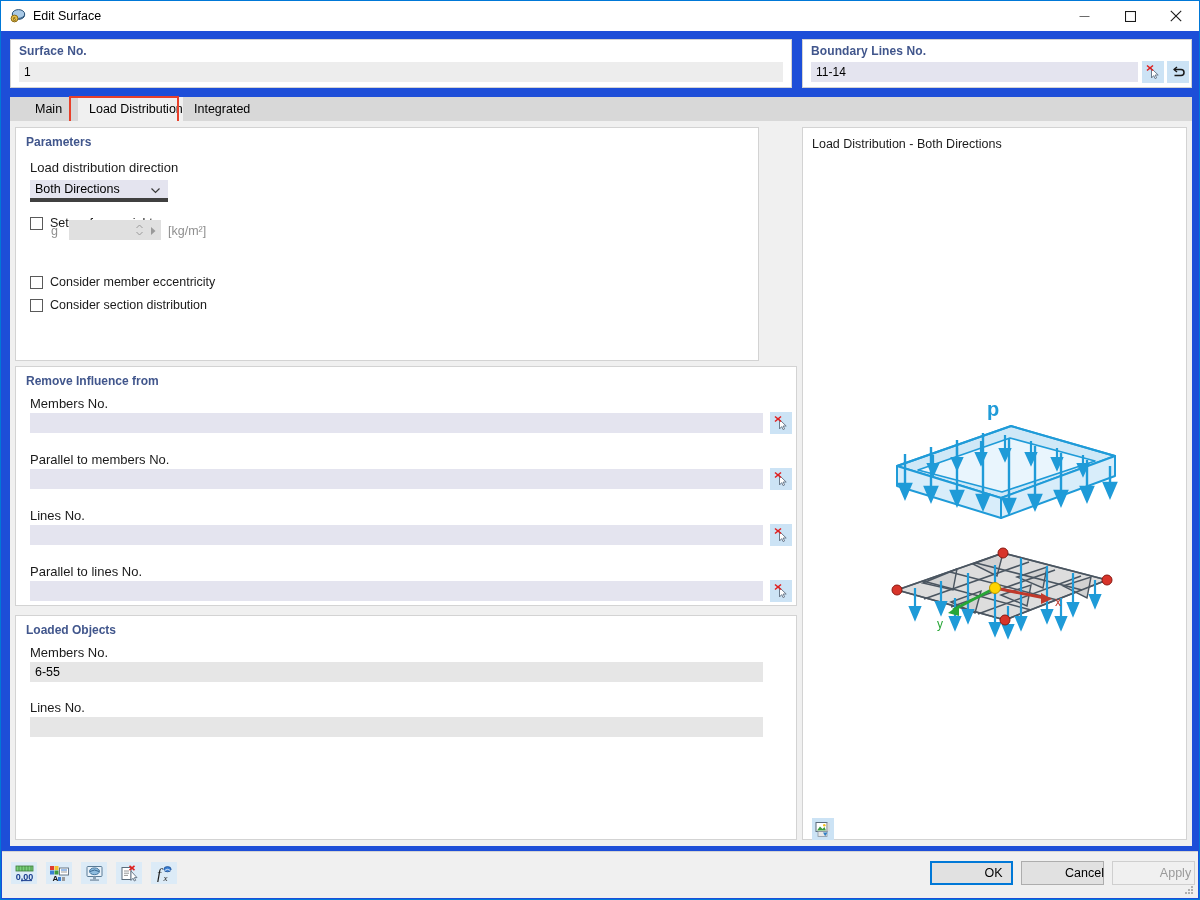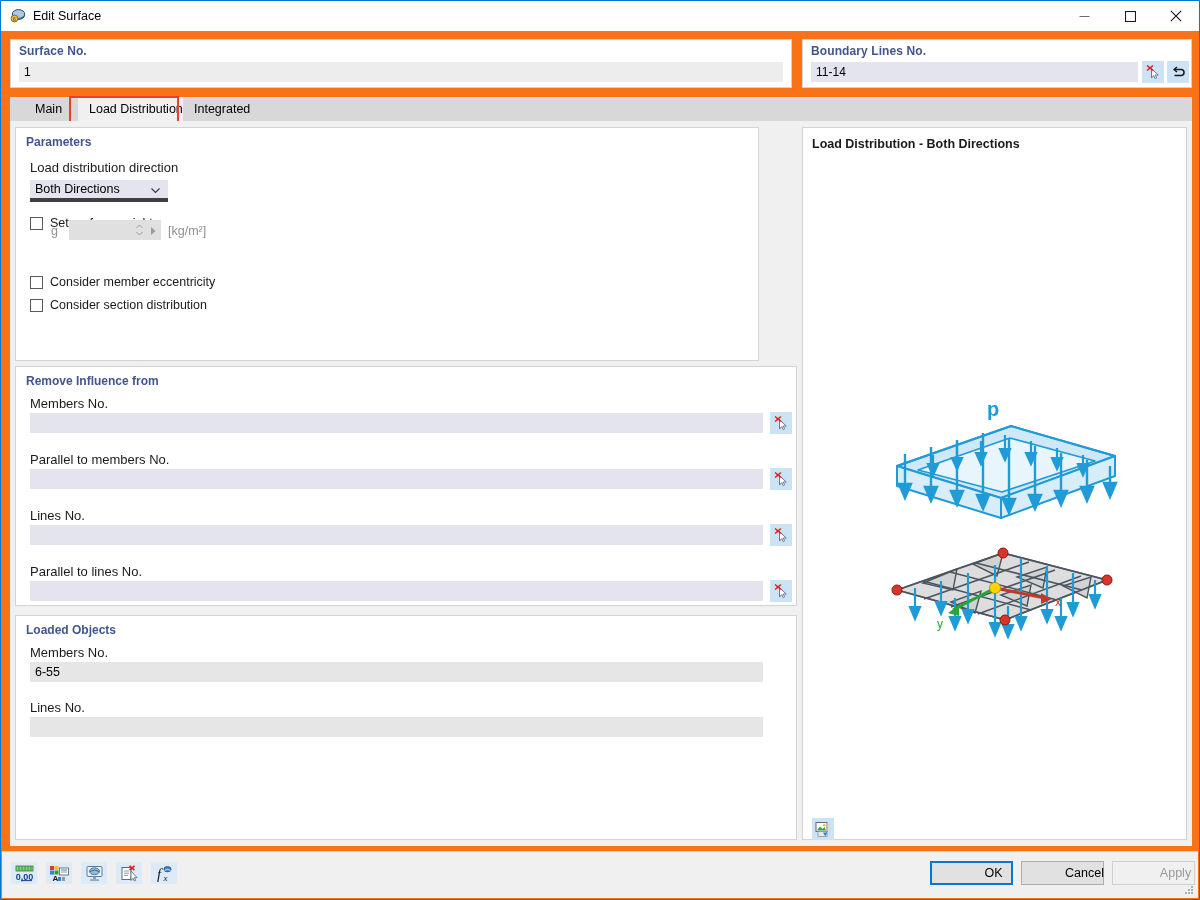--- a/index.html
+++ b/index.html
@@ -17,21 +17,21 @@
     -webkit-font-smoothing: antialiased;
   }
 
   
   #window {
     position: absolute;
     left: 0; top: 0;
     width: 1200px; height: 900px;
     box-sizing: border-box;
     border: 1px solid #0078d7;
-    background: #f97316;
+    background: #1d4ed8;
   }
 
   
   #titlebar {
     position: absolute;
     left: 0; top: 0;
     width: 1198px; height: 30px;
     background: #ffffff;
     box-sizing: border-box;
   }
@@ -268,21 +268,20 @@
     font-size: 12.5px;
     color: #8f8f8f;
   }
 
   
   #preview-title {
     position: absolute;
     left: 9px; top: 9px;
     font-size: 12.5px;
     color: #1a1a1a;
-    font-weight: bold;
   }
   #preview-canvas {
     position: absolute;
     left: 2px; top: 30px;
     width: 379px; height: 650px;
   }
   #btn-preview-img {
     position: absolute;
     left: 9px; top: 690px;
     width: 22px; height: 22px;

